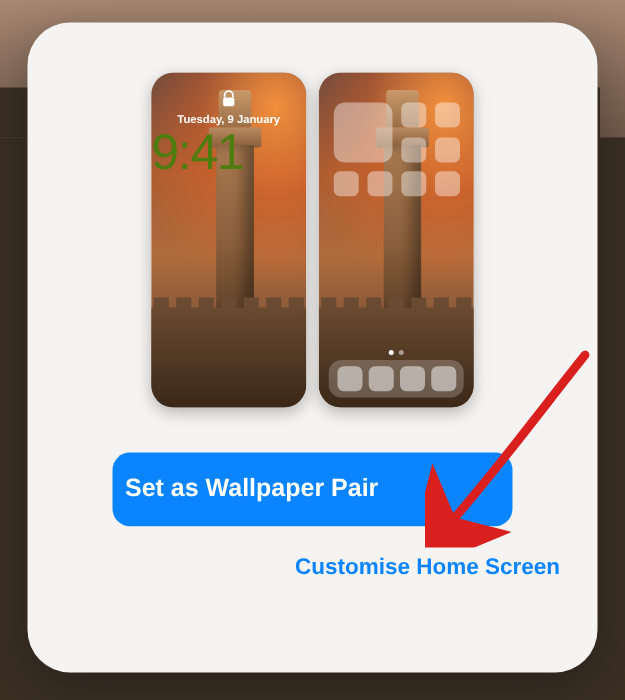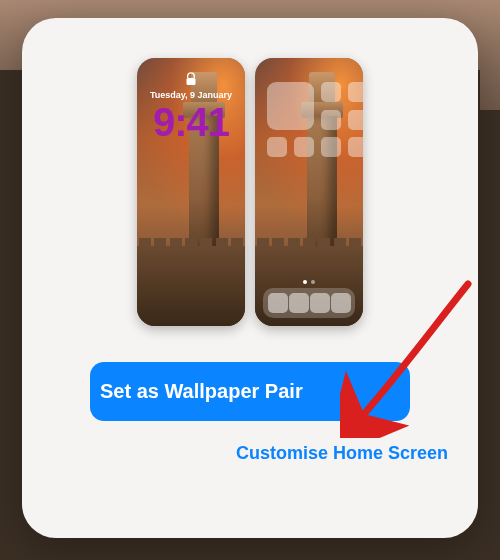--- a/index.html
+++ b/index.html
@@ -55,21 +55,21 @@
 
   .previews {
     display: flex;
     justify-content: center;
     gap: 10px;
     margin-top: 10px;
     margin-bottom: 36px;
   }
 
   .phone {
-    width: 108px;
+    width: 124px;
     height: 268px;
     border-radius: 18px;
     overflow: hidden;
     position: relative;
     box-shadow: 0 4px 12px rgba(0,0,0,0.25);
   }
 
   
   .phone-bg {
     position: absolute;
@@ -137,24 +137,23 @@
     position: absolute;
     top: 32px; left: 0; right: 0;
     text-align: center;
     color: #fff;
     font-size: 9px;
     font-weight: 600;
   }
   .lock-time {
     position: absolute;
     top: 42px; left: 0; right: 0;
-    text-align: center;
-    color: #a21caf;
+    color: #4d7c0f;
     font-size: 40px;
-    font-weight: 700;
+    font-weight: 400;
     letter-spacing: -1px;
   }
 
   
   .home-grid {
     position: absolute;
     top: 24px; left: 12px; right: 12px;
     display: grid;
     grid-template-columns: repeat(4, 1fr);
     gap: 7px;

